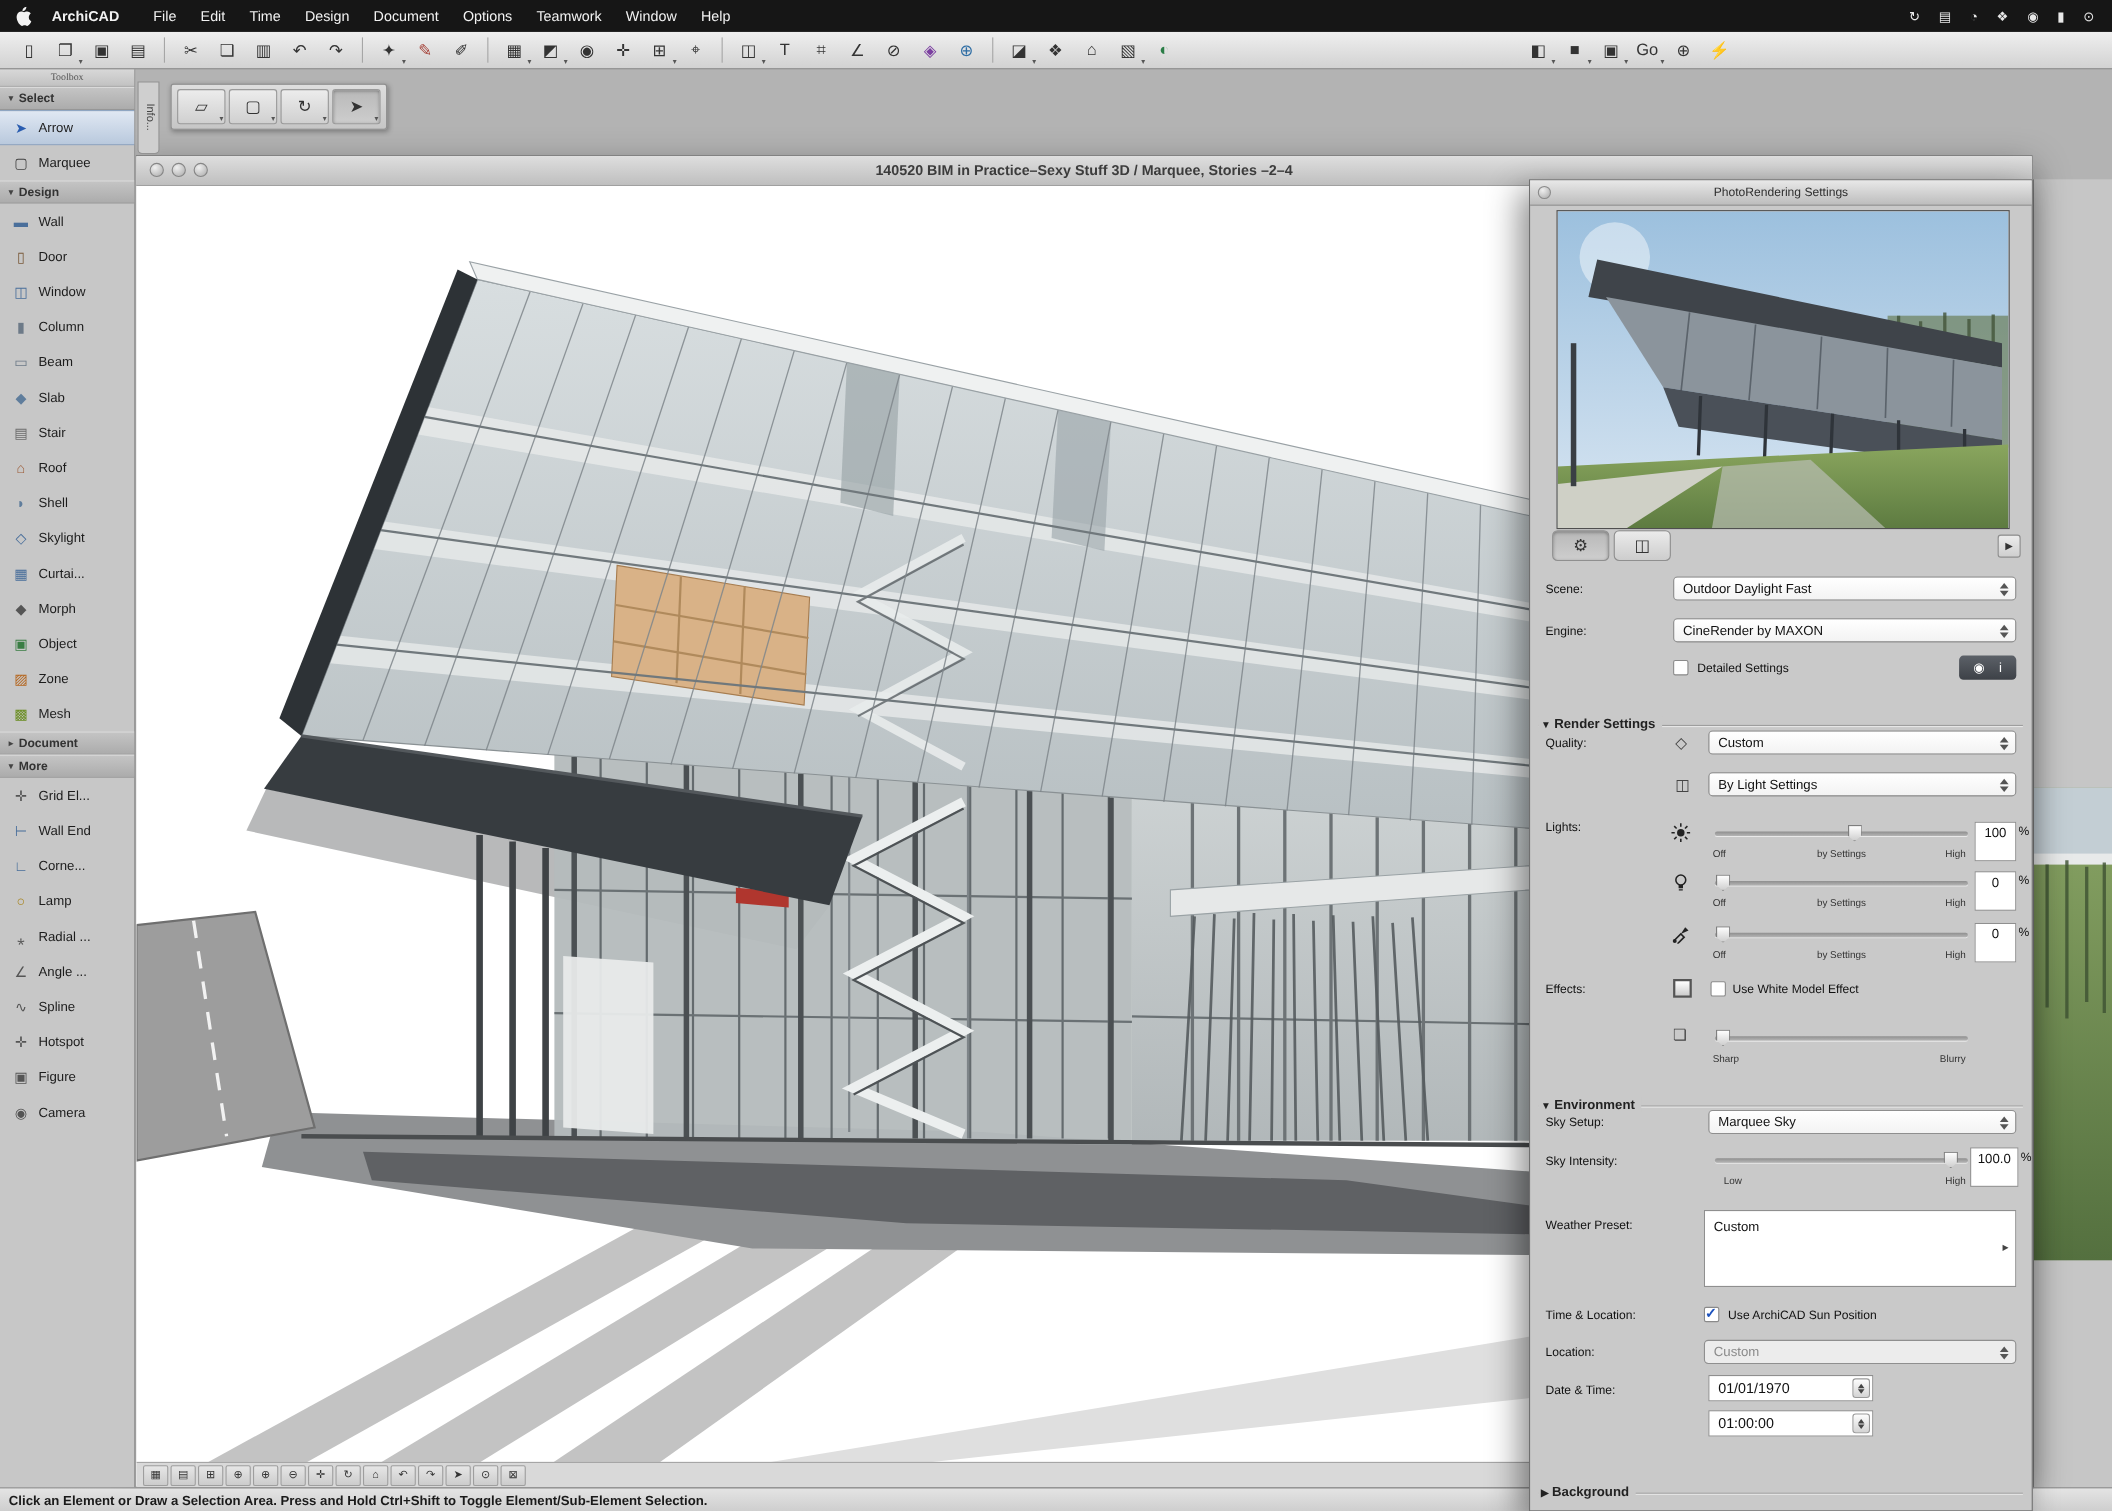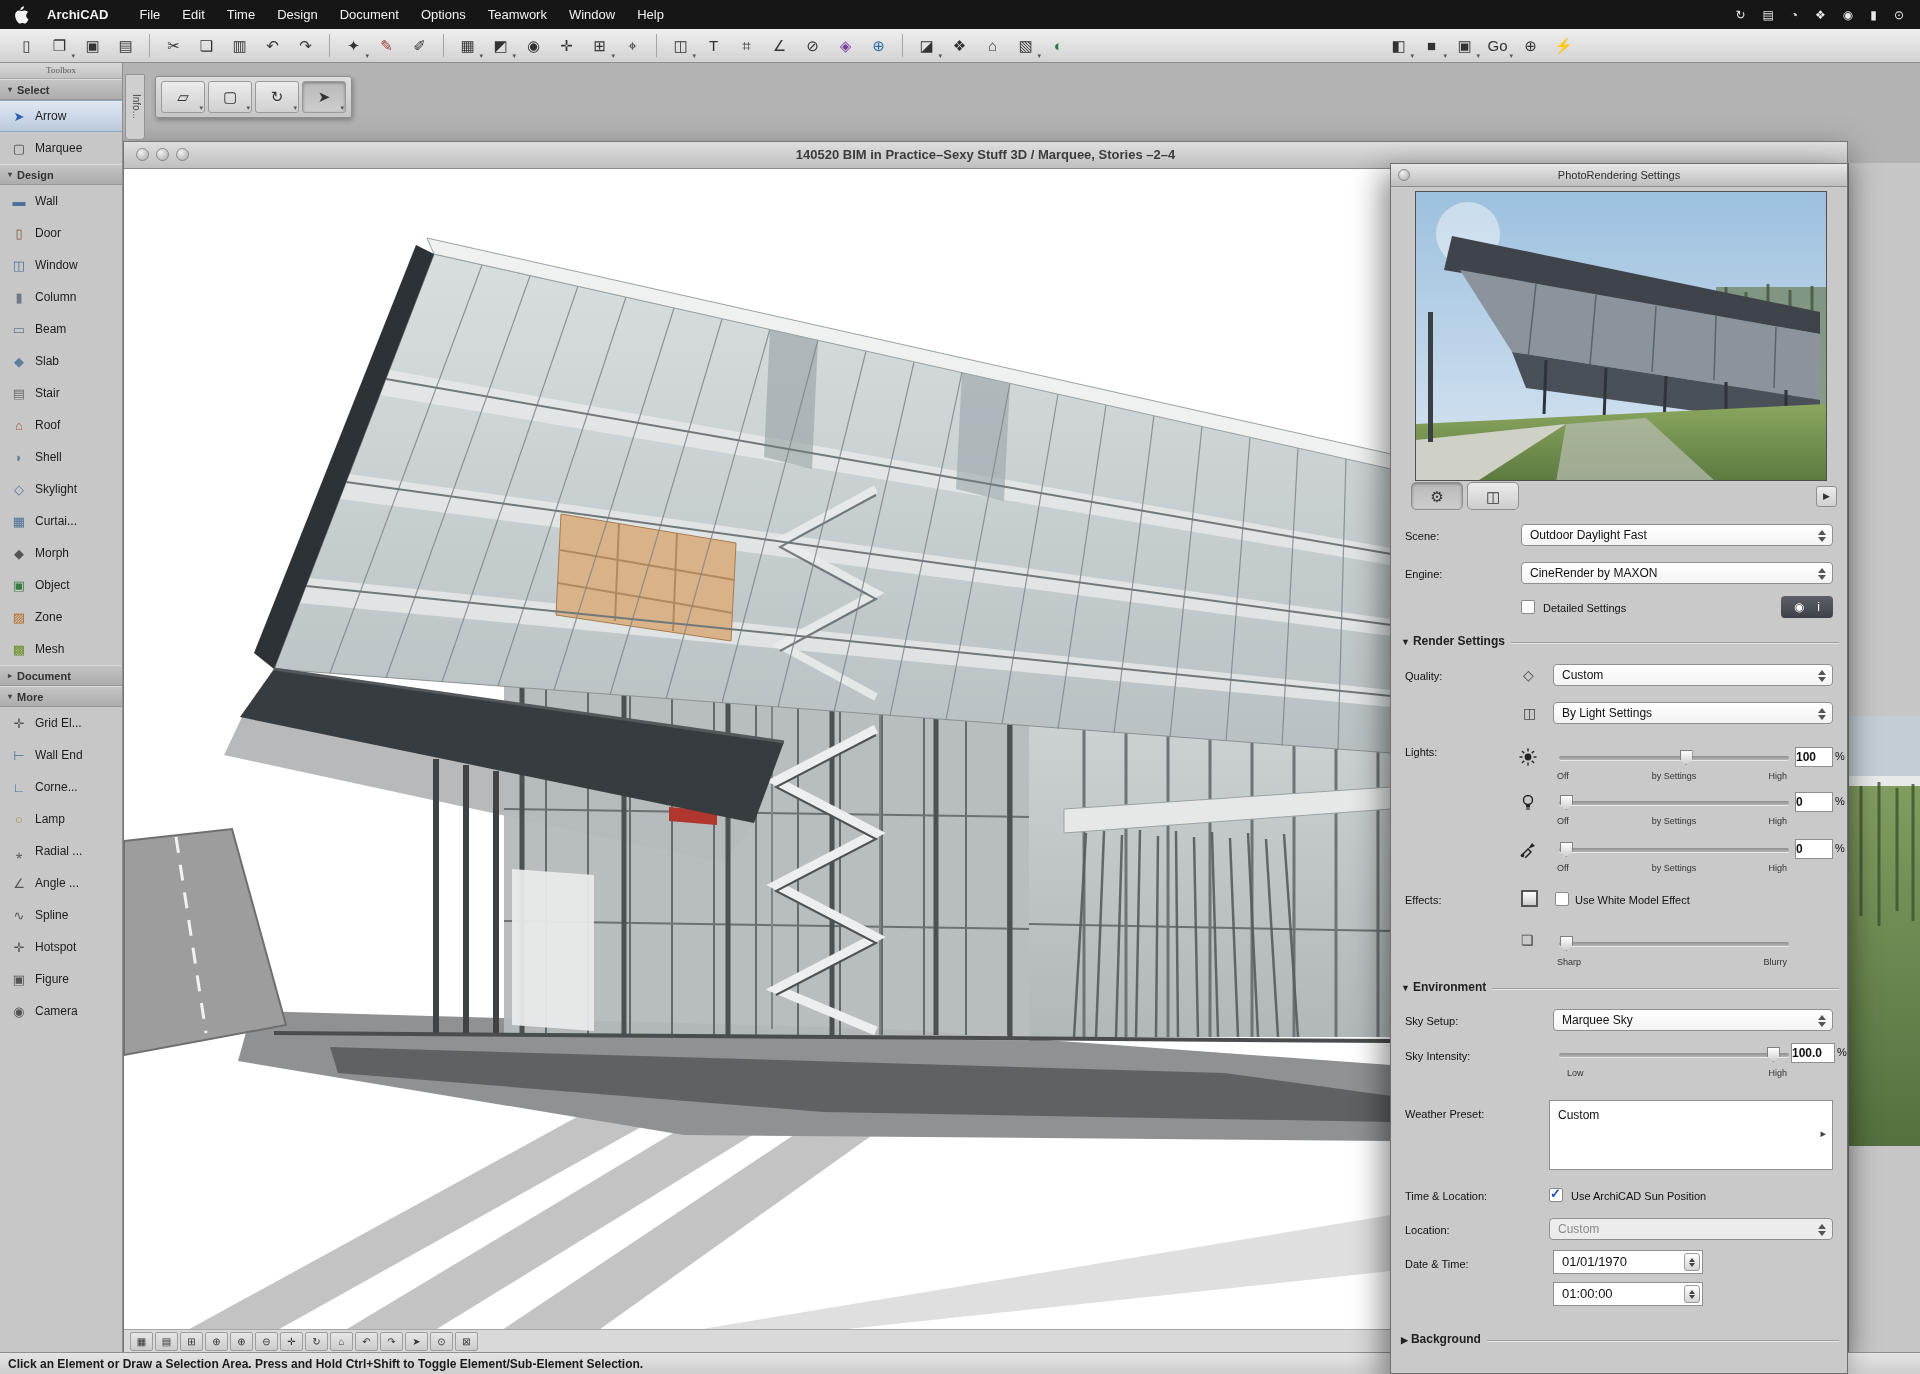--- a/index.html
+++ b/index.html
@@ -102,33 +102,33 @@
   .picon{position:absolute;font-size:14px;color:#444;}
   .dropdown{position:absolute;height:22px;background:linear-gradient(#ffffff,#f3f3f3);border:1px solid #8f8f8f;
             border-radius:4px;font-size:12px;line-height:21px;padding-left:8px;color:#111;box-sizing:border-box;}
   .dropdown.disabled{background:#ececec;color:#8a8a8a;}
   .pop{position:absolute;right:3px;top:3px;width:15px;height:15px;display:flex;flex-direction:column;
        align-items:center;justify-content:center;gap:2px;}
   .pop .up{width:0;height:0;border-left:4px solid transparent;border-right:4px solid transparent;border-bottom:5px solid #555;}
   .pop .dn{width:0;height:0;border-left:4px solid transparent;border-right:4px solid transparent;border-top:5px solid #555;}
   .check{position:absolute;width:14px;height:14px;background:#fff;border:1px solid #8a8a8a;border-radius:2px;box-sizing:border-box;}
   .check.checked::after{content:"✓";color:#1d52bd;font-weight:bold;font-size:13px;position:absolute;left:0;top:-3px;}
-  .phead{position:absolute;left:8px;right:8px;height:16px;font-size:12px;font-weight:bold;color:#222;}
+  .phead{position:absolute;left:8px;right:8px;height:16px;font-size:12px;font-weight:bold;color:#222;margin-top:17px;}
   .phead::before{content:"";position:absolute;left:0;right:0;top:8px;border-top:1px solid #9e9e9e;border-bottom:1px solid #e6e6e6;}
   .phead .ph-inner{position:relative;background:#c9c9c9;padding:0 6px 0 2px;}
   .phead .tri{font-size:9px;margin-right:3px;}
   .slider{position:absolute;height:4px;background:linear-gradient(#8f8f8f,#b5b5b5);border-radius:2px;
           box-shadow:0 1px 0 #e9e9e9;}
   .sthumb{position:absolute;top:-6px;width:13px;height:15px;margin-left:-6px;
           background:linear-gradient(#fefefe,#cfcfcf);border:1px solid #7e7e7e;box-sizing:border-box;
           clip-path:polygon(0 0,100% 0,100% 62%,50% 100%,0 62%);}
   .slabel{position:absolute;font-size:9px;color:#333;}
   .slabel.center{transform:translateX(-50%);}
-  .valuebox{position:absolute;width:38px;height:20px;background:#fff;border:1px solid #8f8f8f;
-            font-size:12px;line-height:19px;box-sizing:border-box;color:#111;font-weight:bold;}
+  .valuebox{position:absolute;width:38px;height:36px;background:#fff;border:1px solid #8f8f8f;
+            font-size:12px;text-align:center;line-height:19px;box-sizing:border-box;color:#111;}
   .pct{position:absolute;font-size:11px;color:#111;}
   .ds-icons{position:absolute;right:14px;top:432px;width:52px;height:22px;border-radius:4px;
             background:linear-gradient(#5c6168,#3d4147);color:#fff;display:flex;align-items:center;
             justify-content:space-evenly;font-size:12px;}
   .wm-icon{position:absolute;left:130px;top:726px;width:17px;height:17px;border:2px solid #555;
            background:linear-gradient(#fff,#ccc);box-sizing:border-box;}
   .wbox{position:absolute;left:158px;right:14px;top:936px;height:70px;background:#fff;
         border:1px solid #8f8f8f;box-sizing:border-box;}
   .wbox .wval{position:absolute;left:8px;top:7px;font-size:12px;color:#111;}
   .wbox .warr{position:absolute;right:6px;top:26px;font-size:11px;color:#444;}

